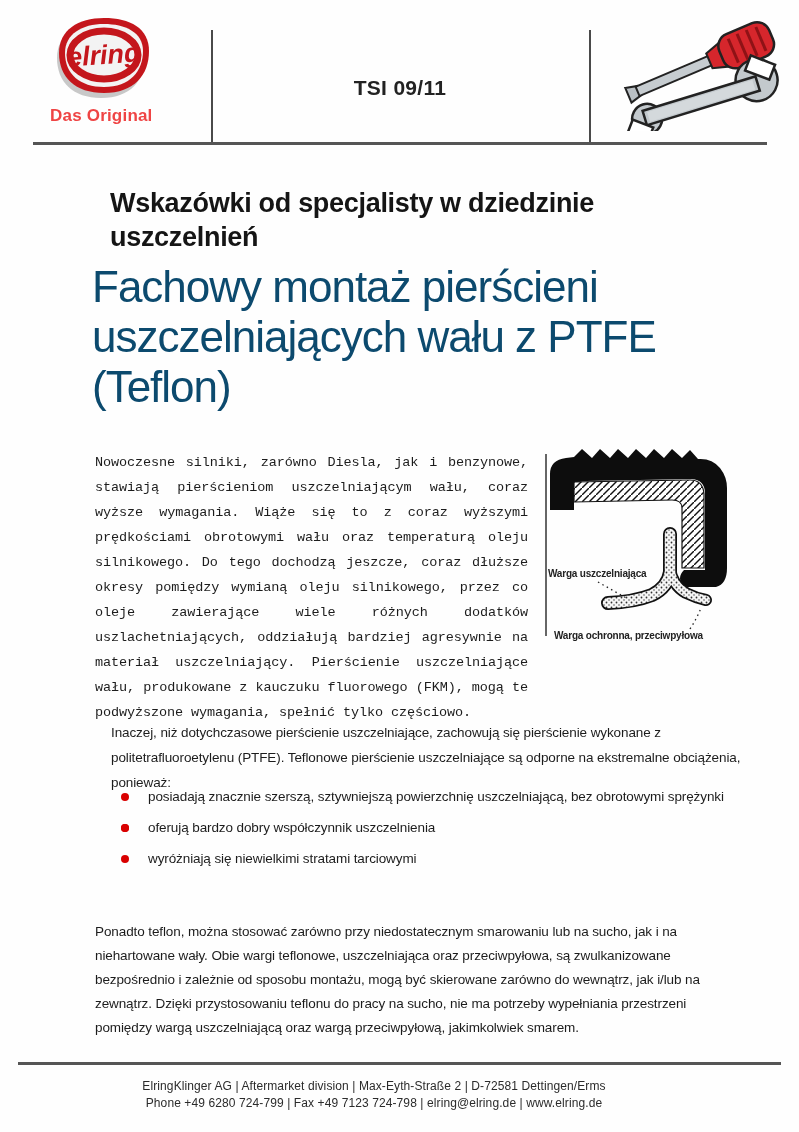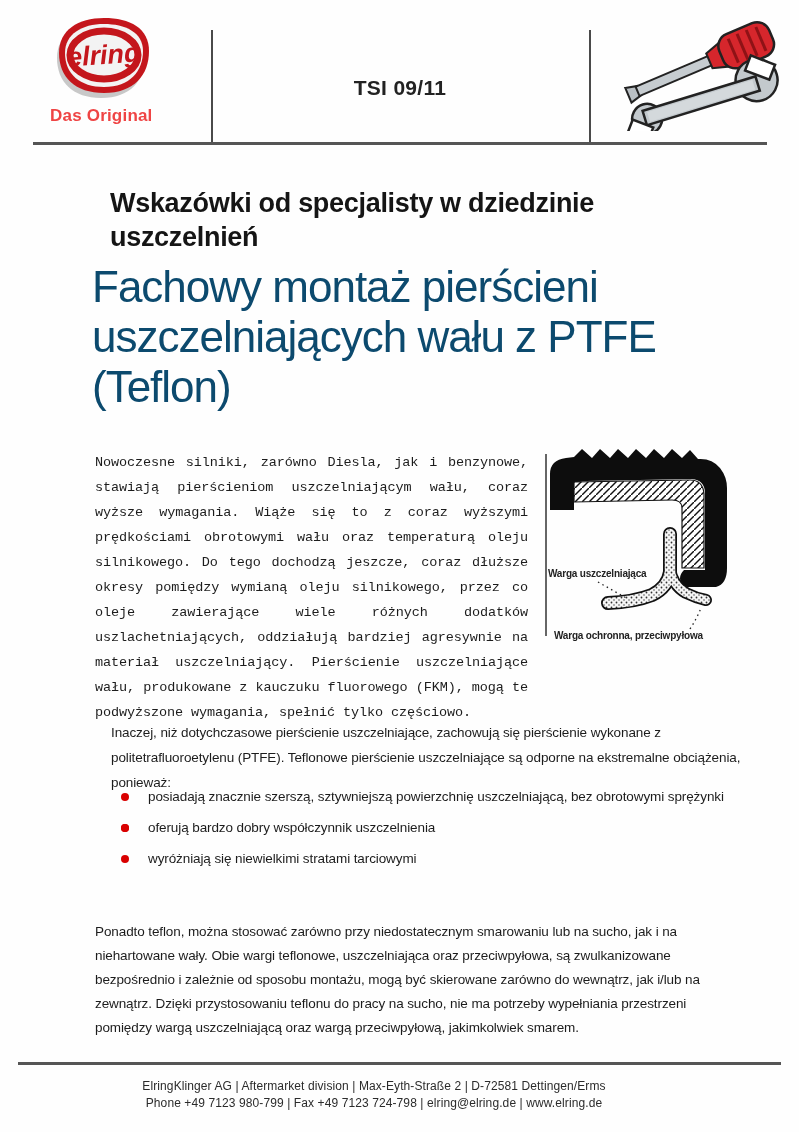--- a/index.html
+++ b/index.html
@@ -162,16 +162,16 @@
       <span class="dot"></span>
       <span>wyróżniają się niewielkimi stratami tarciowymi</span>
     </li>
   </ul>
 
   <p class="para para3" style="margin:0;">Ponadto teflon, można stosować zarówno przy niedostatecznym smarowaniu lub na sucho, jak i na niehartowane wały. Obie wargi teflonowe, uszczelniająca oraz przeciwpyłowa, są zwulkanizowane bezpośrednio i zależnie od sposobu montażu, mogą być skierowane zarówno do wewnątrz, jak i/lub na zewnątrz. Dzięki przystosowaniu teflonu do pracy na sucho, nie ma potrzeby wypełniania przestrzeni pomiędzy wargą uszczelniającą oraz wargą przeciwpyłową, jakimkolwiek smarem.</p>
 
   <div class="frule"></div>
   <div class="footer-text">
     <div>ElringKlinger AG | Aftermarket division | Max-Eyth-Straße 2 | D-72581 Dettingen/Erms</div>
-    <div>Phone +49 7123 980-799 | Fax +49 7123 724-798 | elring@elring.de | www.elring.de</div>
+    <div>Phone +49 6280 724-799 | Fax +49 7123 724-798 | elring@elring.de | www.elring.de</div>
   </div>
 
 </div>
 
 </body></html>

